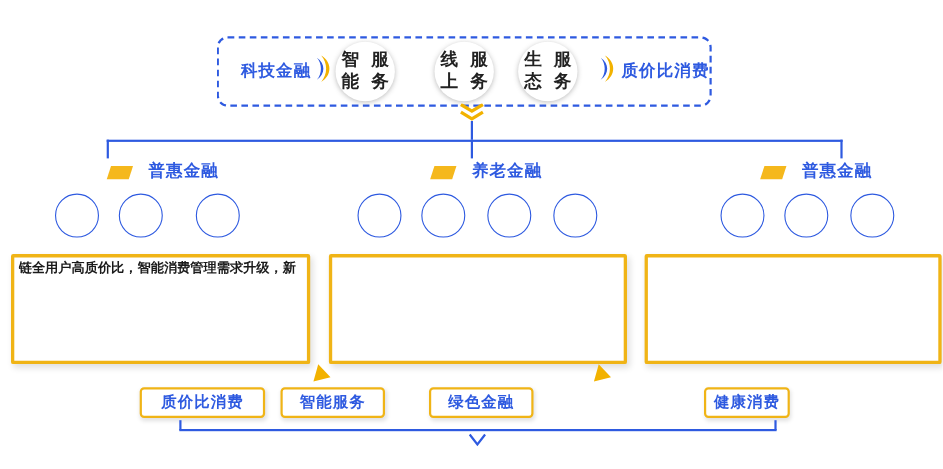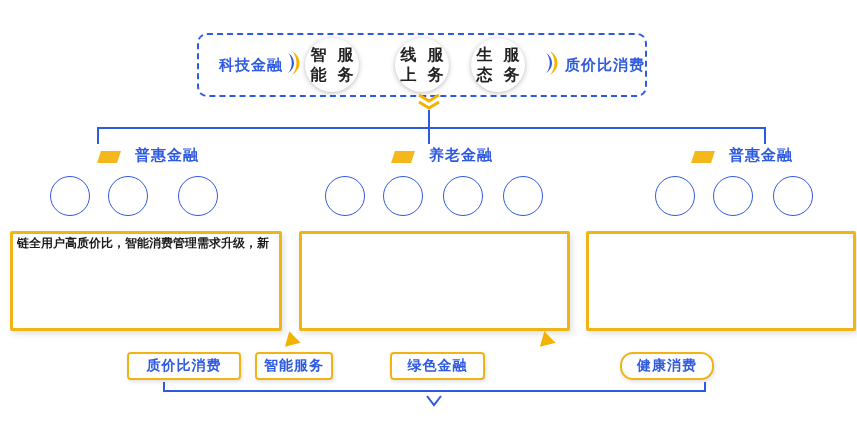--- a/index.html
+++ b/index.html
@@ -129,23 +129,23 @@
   <div class="content-box" style="left:10px; width:272px;">
     <div class="box-note">链全用户高质价比，智能消费管理需求升级，新</div>
   </div>
   <div class="content-box" style="left:299px; width:271px;"></div>
   <div class="content-box" style="left:586px; width:270px;"></div>
 
   <div class="pointer-up" style="left:283px; top:331px; transform:rotate(-14deg);"></div>
   <div class="pointer-up" style="left:538px; top:331px; transform:rotate(-14deg);"></div>
 
   <div class="bottom-label" style="left:127px; width:114px;">质价比消费</div>
-  <div class="bottom-label" style="left:255px; width:78px;">智能服务</div>
+  <div class="bottom-label" style="left:255px; width:95px;">智能服务</div>
   <div class="bottom-label" style="left:390px; width:95px;">绿色金融</div>
-  <div class="bottom-label" style="left:620px; width:94px;border-radius:13px;">健康消费</div>
+  <div class="bottom-label" style="left:640px; width:78px;">健康消费</div>
 
   <div class="line" style="left:163px; top:382px; width:2px; height:9px;"></div>
   <div class="line" style="left:704px; top:382px; width:2px; height:9px;"></div>
   <div class="line" style="left:163px; top:390px; width:543px; height:2px;"></div>
   <span style="position:absolute; left:426px; top:393px;">
     <svg width="16" height="12" viewBox="0 0 16 12">
       <path d="M1 1 L8 10 L15 1" stroke="#2e5ae0" stroke-width="2" fill="none"></path>
     </svg>
   </span>
 

